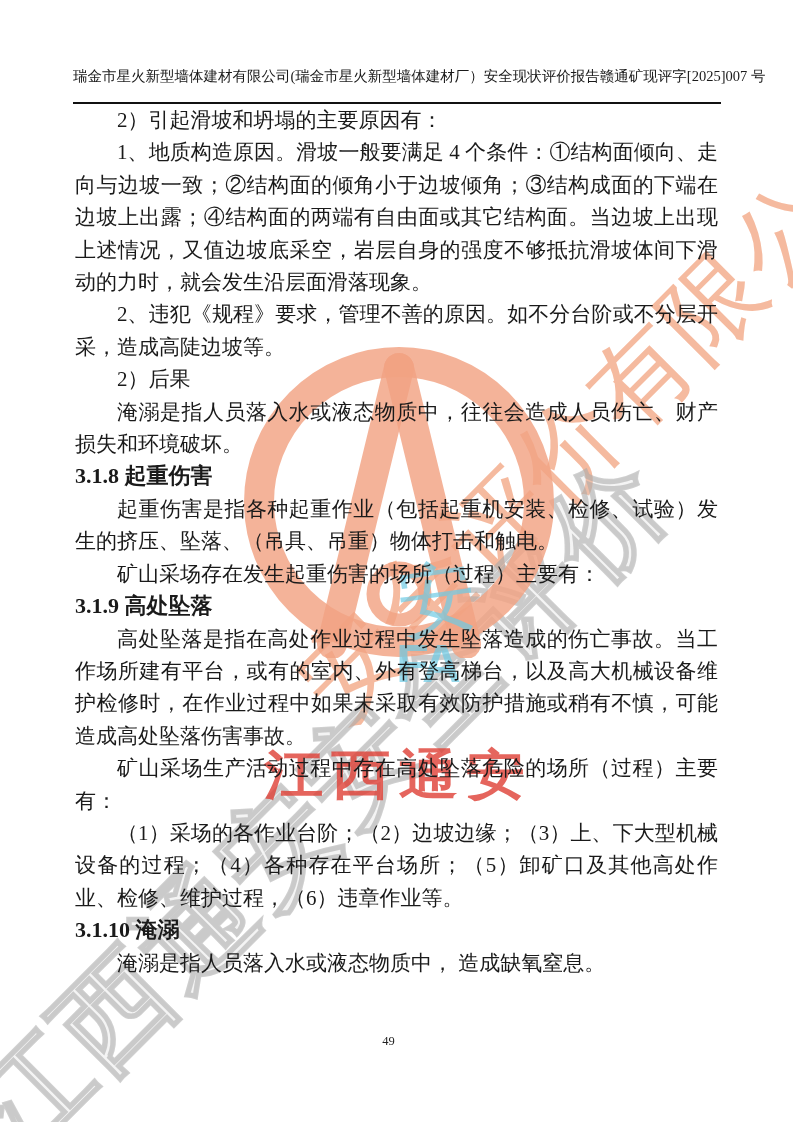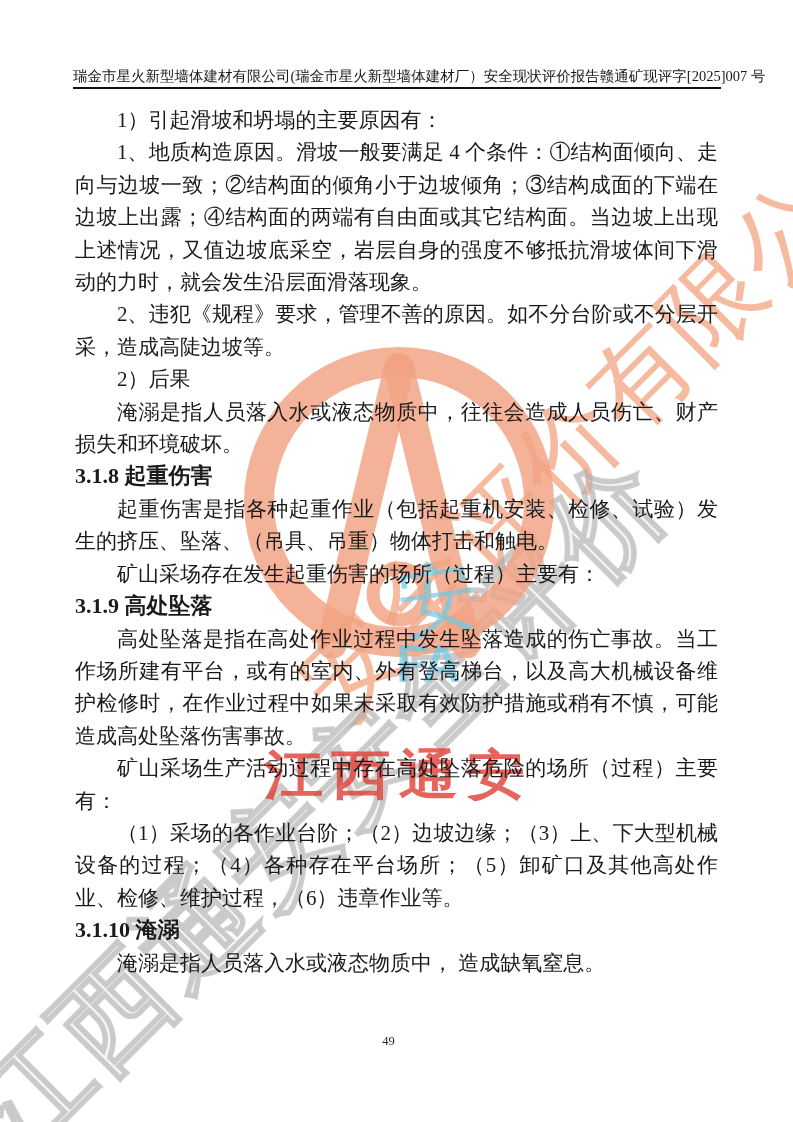--- a/index.html
+++ b/index.html
@@ -10,21 +10,21 @@
     overflow:hidden;
     font-family:"Liberation Serif","DejaVu Serif",serif;
     color:#1a1a1a;
   }
   
   .doc-header{
     position:absolute;left:73px;top:66px;width:648px;
     display:flex;justify-content:space-between;align-items:flex-end;
     font-size:14.5px;line-height:20px;
     border-bottom:2px solid #111;
-    padding-bottom:1px;
+    padding-bottom:16px;
     white-space:nowrap;
     z-index:3;
   }
   
   .wm{position:absolute;z-index:1;pointer-events:none;}
   .wm-diag-salmon{
     left:270px;top:655px;
     font-family:"Liberation Sans","DejaVu Sans",sans-serif;
     font-size:100px;letter-spacing:2px;white-space:nowrap;
     color:rgba(242,166,132,0.78);
@@ -95,21 +95,21 @@
   <div class="wm wm-blue-1">安</div>
   <div class="wm wm-blue-2">FA</div>
   <div class="wm wm-red">江西通安</div>
 
   <div class="doc-header">
     <span>瑞金市星火新型墙体建材有限公司(瑞金市星火新型墙体建材厂）安全现状评价报告</span>
     <span>赣通矿现评字[2025]007 号</span>
   </div>
 
   <div class="doc-body">
-      <p class="para">1）引起滑坡和坍塌的主要原因有：</p>
+      <p class="para">2）引起滑坡和坍塌的主要原因有：</p>
       <p class="para">1、地质构造原因。滑坡一般要满足 4 个条件：①结构面倾向、走向与边坡一致；②结构面的倾角小于边坡倾角；③结构成面的下端在边坡上出露；④结构面的两端有自由面或其它结构面。当边坡上出现上述情况，又值边坡底采空，岩层自身的强度不够抵抗滑坡体间下滑动的力时，就会发生沿层面滑落现象。</p>
       <p class="para">2、违犯《规程》要求，管理不善的原因。如不分台阶或不分层开采，造成高陡边坡等。</p>
       <p class="para">2）后果</p>
       <p class="para">淹溺是指人员落入水或液态物质中，往往会造成人员伤亡、财产损失和环境破坏。</p>
       <h3 class="heading">3.1.8 起重伤害</h3>
       <p class="para">起重伤害是指各种起重作业（包括起重机安装、检修、试验）发生的挤压、坠落、（吊具、吊重）物体打击和触电。</p>
       <p class="para">矿山采场存在发生起重伤害的场所（过程）主要有：</p>
       <h3 class="heading">3.1.9 高处坠落</h3>
       <p class="para">高处坠落是指在高处作业过程中发生坠落造成的伤亡事故。当工作场所建有平台，或有的室内、外有登高梯台，以及高大机械设备维护检修时，在作业过程中如果未采取有效防护措施或稍有不慎，可能造成高处坠落伤害事故。</p>
       <p class="para">矿山采场生产活动过程中存在高处坠落危险的场所（过程）主要有：</p>

